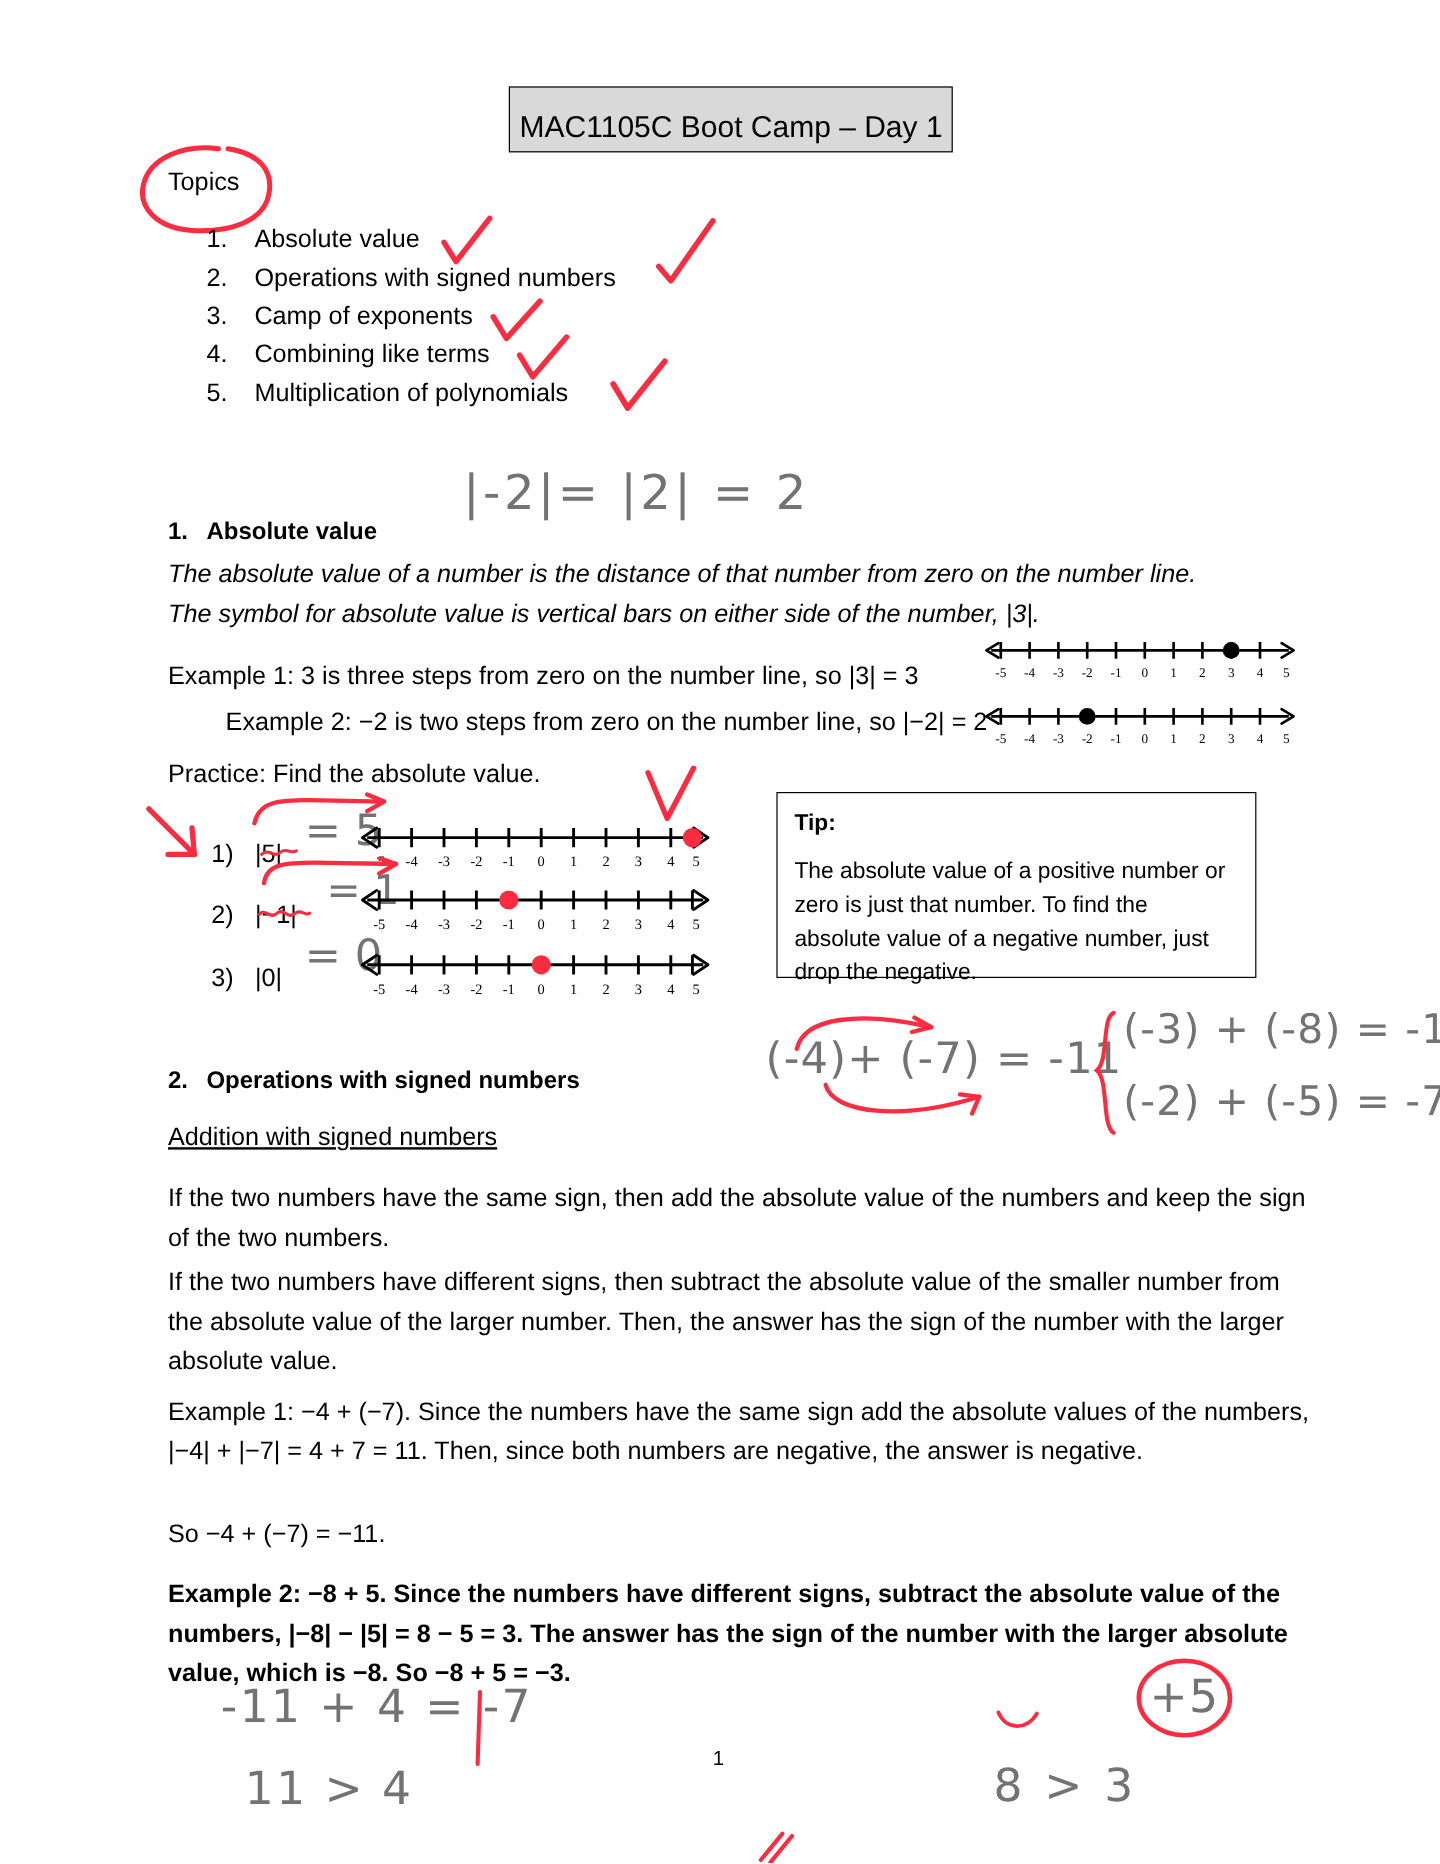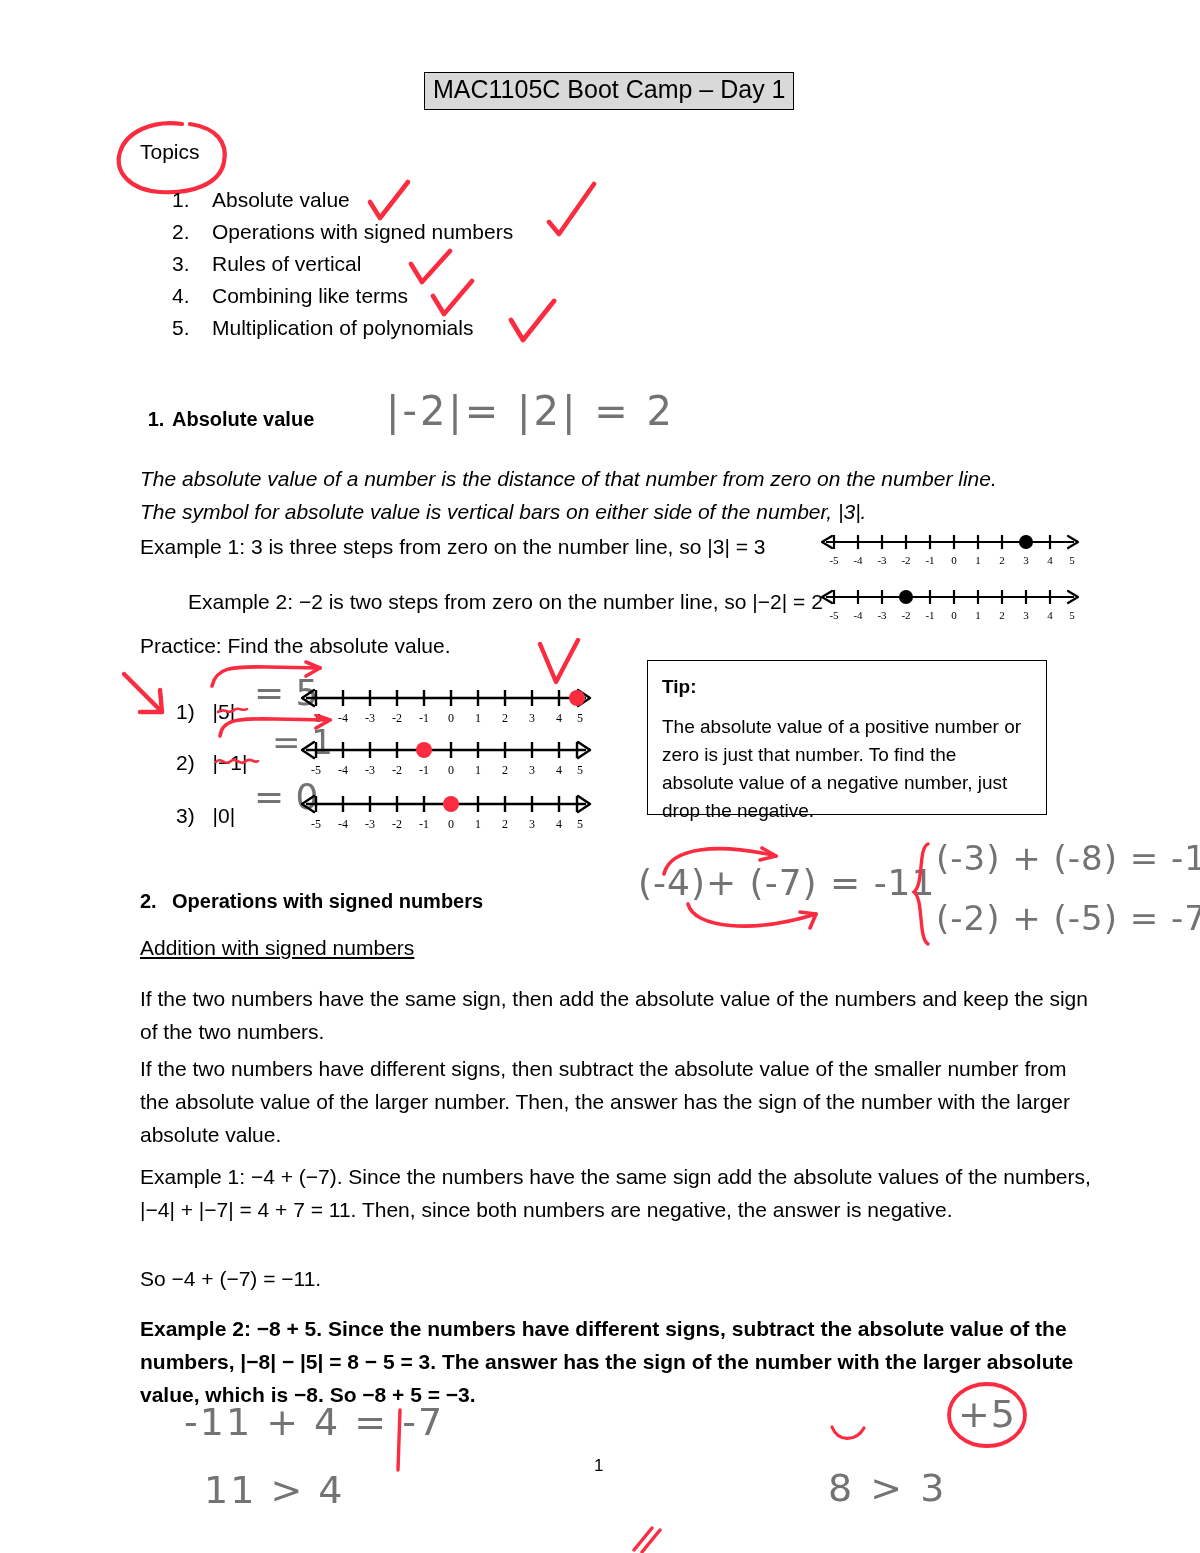--- a/index.html
+++ b/index.html
@@ -17,21 +17,21 @@
     height: 1553px;
     overflow: hidden;
     background: #ffffff;
   }
 
   
   .title-box {
     position: absolute;
     left: 424px;
     top: 72px;
-    padding: 2px 8px 5px 8px;
+    padding: 19px 8px 5px 8px;
     border: 1.5px solid #000;
     background: #d9d9d9;
     font-size: 25px;
     line-height: 1.15;
     white-space: nowrap;
   }
 
   
   .topics-label {
     position: absolute;
@@ -142,21 +142,21 @@
     <div class="ti">
       <span class="num">1.</span>
       <span>Absolute value</span>
     </div>
     <div class="ti">
       <span class="num">2.</span>
       <span>Operations with signed numbers</span>
     </div>
     <div class="ti">
       <span class="num">3.</span>
-      <span>Rules of vertical</span>
+      <span>Camp of exponents</span>
     </div>
     <div class="ti">
       <span class="num">4.</span>
       <span>Combining like terms</span>
     </div>
     <div class="ti">
       <span class="num">5.</span>
       <span>Multiplication of polynomials</span>
     </div>
   </div>
@@ -170,32 +170,32 @@
   <svg class="ink-svg" style="left:408px; top:248px;" width="46" height="42" viewBox="0 0 46 42">
     <path d="M3,16 L14,34 L42,3" fill="none" stroke="#fb2b40" stroke-width="4.6" stroke-linecap="round" stroke-linejoin="round"></path>
   </svg>
   <svg class="ink-svg" style="left:430px; top:278px;" width="46" height="44" viewBox="0 0 46 44">
     <path d="M3,18 L14,36 L42,3" fill="none" stroke="#fb2b40" stroke-width="4.6" stroke-linecap="round" stroke-linejoin="round"></path>
   </svg>
   <svg class="ink-svg" style="left:508px; top:298px;" width="50" height="48" viewBox="0 0 50 48">
     <path d="M3,22 L15,42 L46,3" fill="none" stroke="#fb2b40" stroke-width="4.8" stroke-linecap="round" stroke-linejoin="round"></path>
   </svg>
 
-  <div class="sec-head" style="left:140px; top:408px;text-align:center;">
+  <div class="sec-head" style="left:140px; top:432px;">
     <span class="n">1.</span><span>Absolute value</span>
   </div>
 
   <div class="ink" style="left:386px; top:388px; font-size:40px; letter-spacing:3px;">|-2|= |2| = 2</div>
 
   <div class="body-text w950" style="left:140px; top:462px;font-style:italic;">
     <div>The absolute value of a number is the distance of that number from zero on the number line.</div>
     <div>The symbol for absolute value is vertical bars on either side of the number, |3|.</div>
   </div>
 
-  <div class="body-text" style="left:140px; top:530px;">Example 1:  3 is three steps from zero on the number line, so |3| = 3</div>
+  <div class="body-text" style="left:140px; top:547px;">Example 1:  3 is three steps from zero on the number line, so |3| = 3</div>
   <svg class="nline" style="left:818px; top:528px;" width="264" height="42" viewBox="0 0 264 42">
     <line x1="8" y1="14" x2="256" y2="14" stroke="#000" stroke-width="2.2"></line>
     <path d="M14,8 L4,14 L14,20" fill="none" stroke="#000" stroke-width="2.2" stroke-linecap="round" stroke-linejoin="round"></path>
     <path d="M250,8 L260,14 L250,20" fill="none" stroke="#000" stroke-width="2.2" stroke-linecap="round" stroke-linejoin="round"></path>
     <g stroke="#000" stroke-width="2.2">
       <line x1="16" y1="7" x2="16" y2="21"></line>
       <line x1="40" y1="7" x2="40" y2="21"></line>
       <line x1="64" y1="7" x2="64" y2="21"></line>
       <line x1="88" y1="7" x2="88" y2="21"></line>
       <line x1="112" y1="7" x2="112" y2="21"></line>

